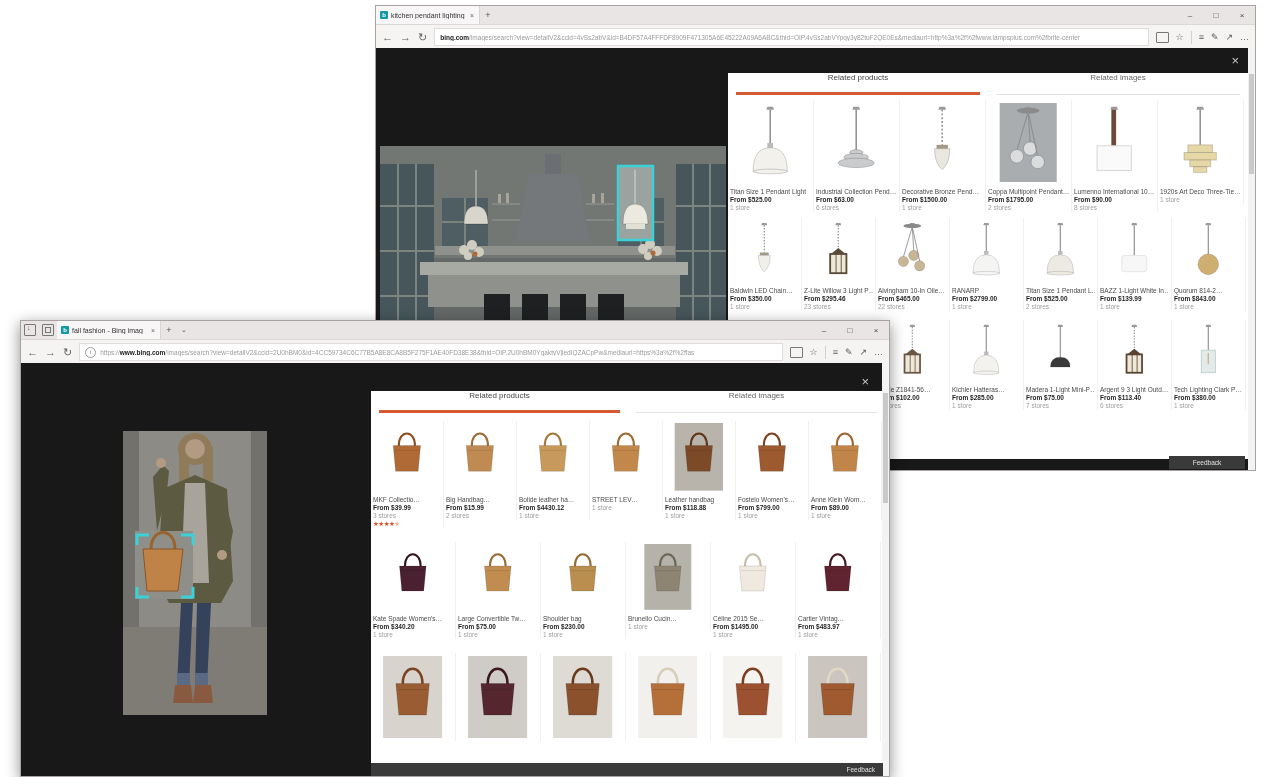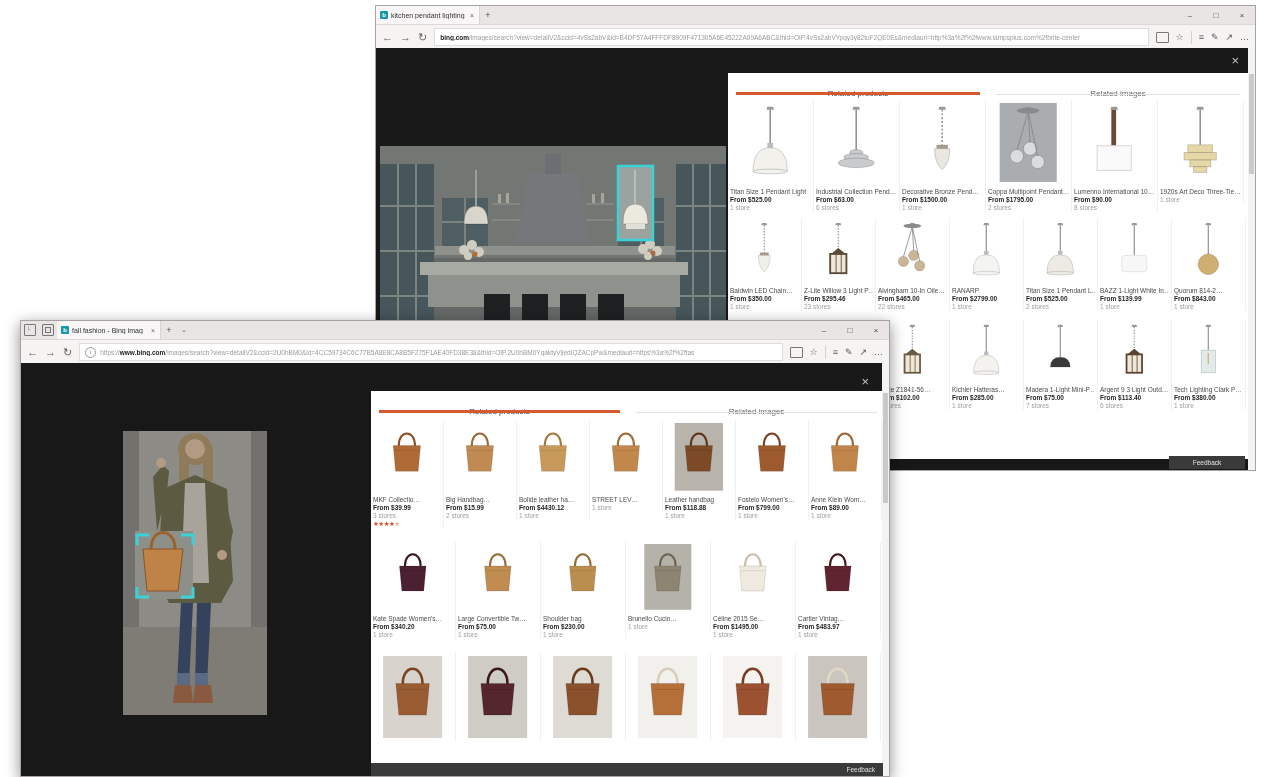--- a/index.html
+++ b/index.html
@@ -34,21 +34,21 @@
   .ico-i{width:9px;height:9px;border-radius:50%;border:1px solid #9a9a9a;color:#777;font-size:6px;
        line-height:8px;text-align:center;flex:none;}
   .ico-read{width:11px;height:9px;border:1px solid #777;border-radius:1px;flex:none;}
   .bar-ico{color:#555;font-size:9px;line-height:1;}
   .vdiv{width:1px;height:13px;background:#d5d1d1;}
   
   .page{position:absolute;left:0;right:0;bottom:0;top:42px;background:#181818;overflow:hidden;}
   .ov-close{position:absolute;color:#c9c9c9;font-size:13px;line-height:1;}
   .panel{position:absolute;background:#ffffff;overflow:hidden;}
   .ptabs{display:flex;height:27px;}
-  .ptab{flex:1;text-align:center;font-size:8px;color:#666;padding-top:8px;position:relative;box-sizing:border-box;margin-top:8px;}
+  .ptab{flex:1;text-align:center;font-size:8px;color:#666;position:relative;box-sizing:border-box;}
   .ptab:after{content:"";position:absolute;left:3%;right:3%;bottom:5px;height:1px;background:#e3e3e3;}
   .ptab.active{color:#444;}
   .ptab.active:after{height:3px;background:#d65a31;}
   .prow{display:flex;align-items:flex-start;}
   .card{box-sizing:border-box;border-right:1px solid #f0f0f0;padding:0 2px;overflow:hidden;}
   .thumb{display:flex;align-items:center;justify-content:center;background:#fff;overflow:hidden;}
   .name{font-size:6.5px;color:#4a4a4a;line-height:8px;white-space:nowrap;overflow:hidden;margin-top:3px;}
   .price{font-size:6.5px;font-weight:bold;color:#1f1f1f;line-height:8px;white-space:nowrap;}
   .stores{font-size:6.5px;color:#9e9e9e;line-height:8px;white-space:nowrap;}
   .rating{font-size:6.5px;line-height:8px;letter-spacing:-.5px;}

